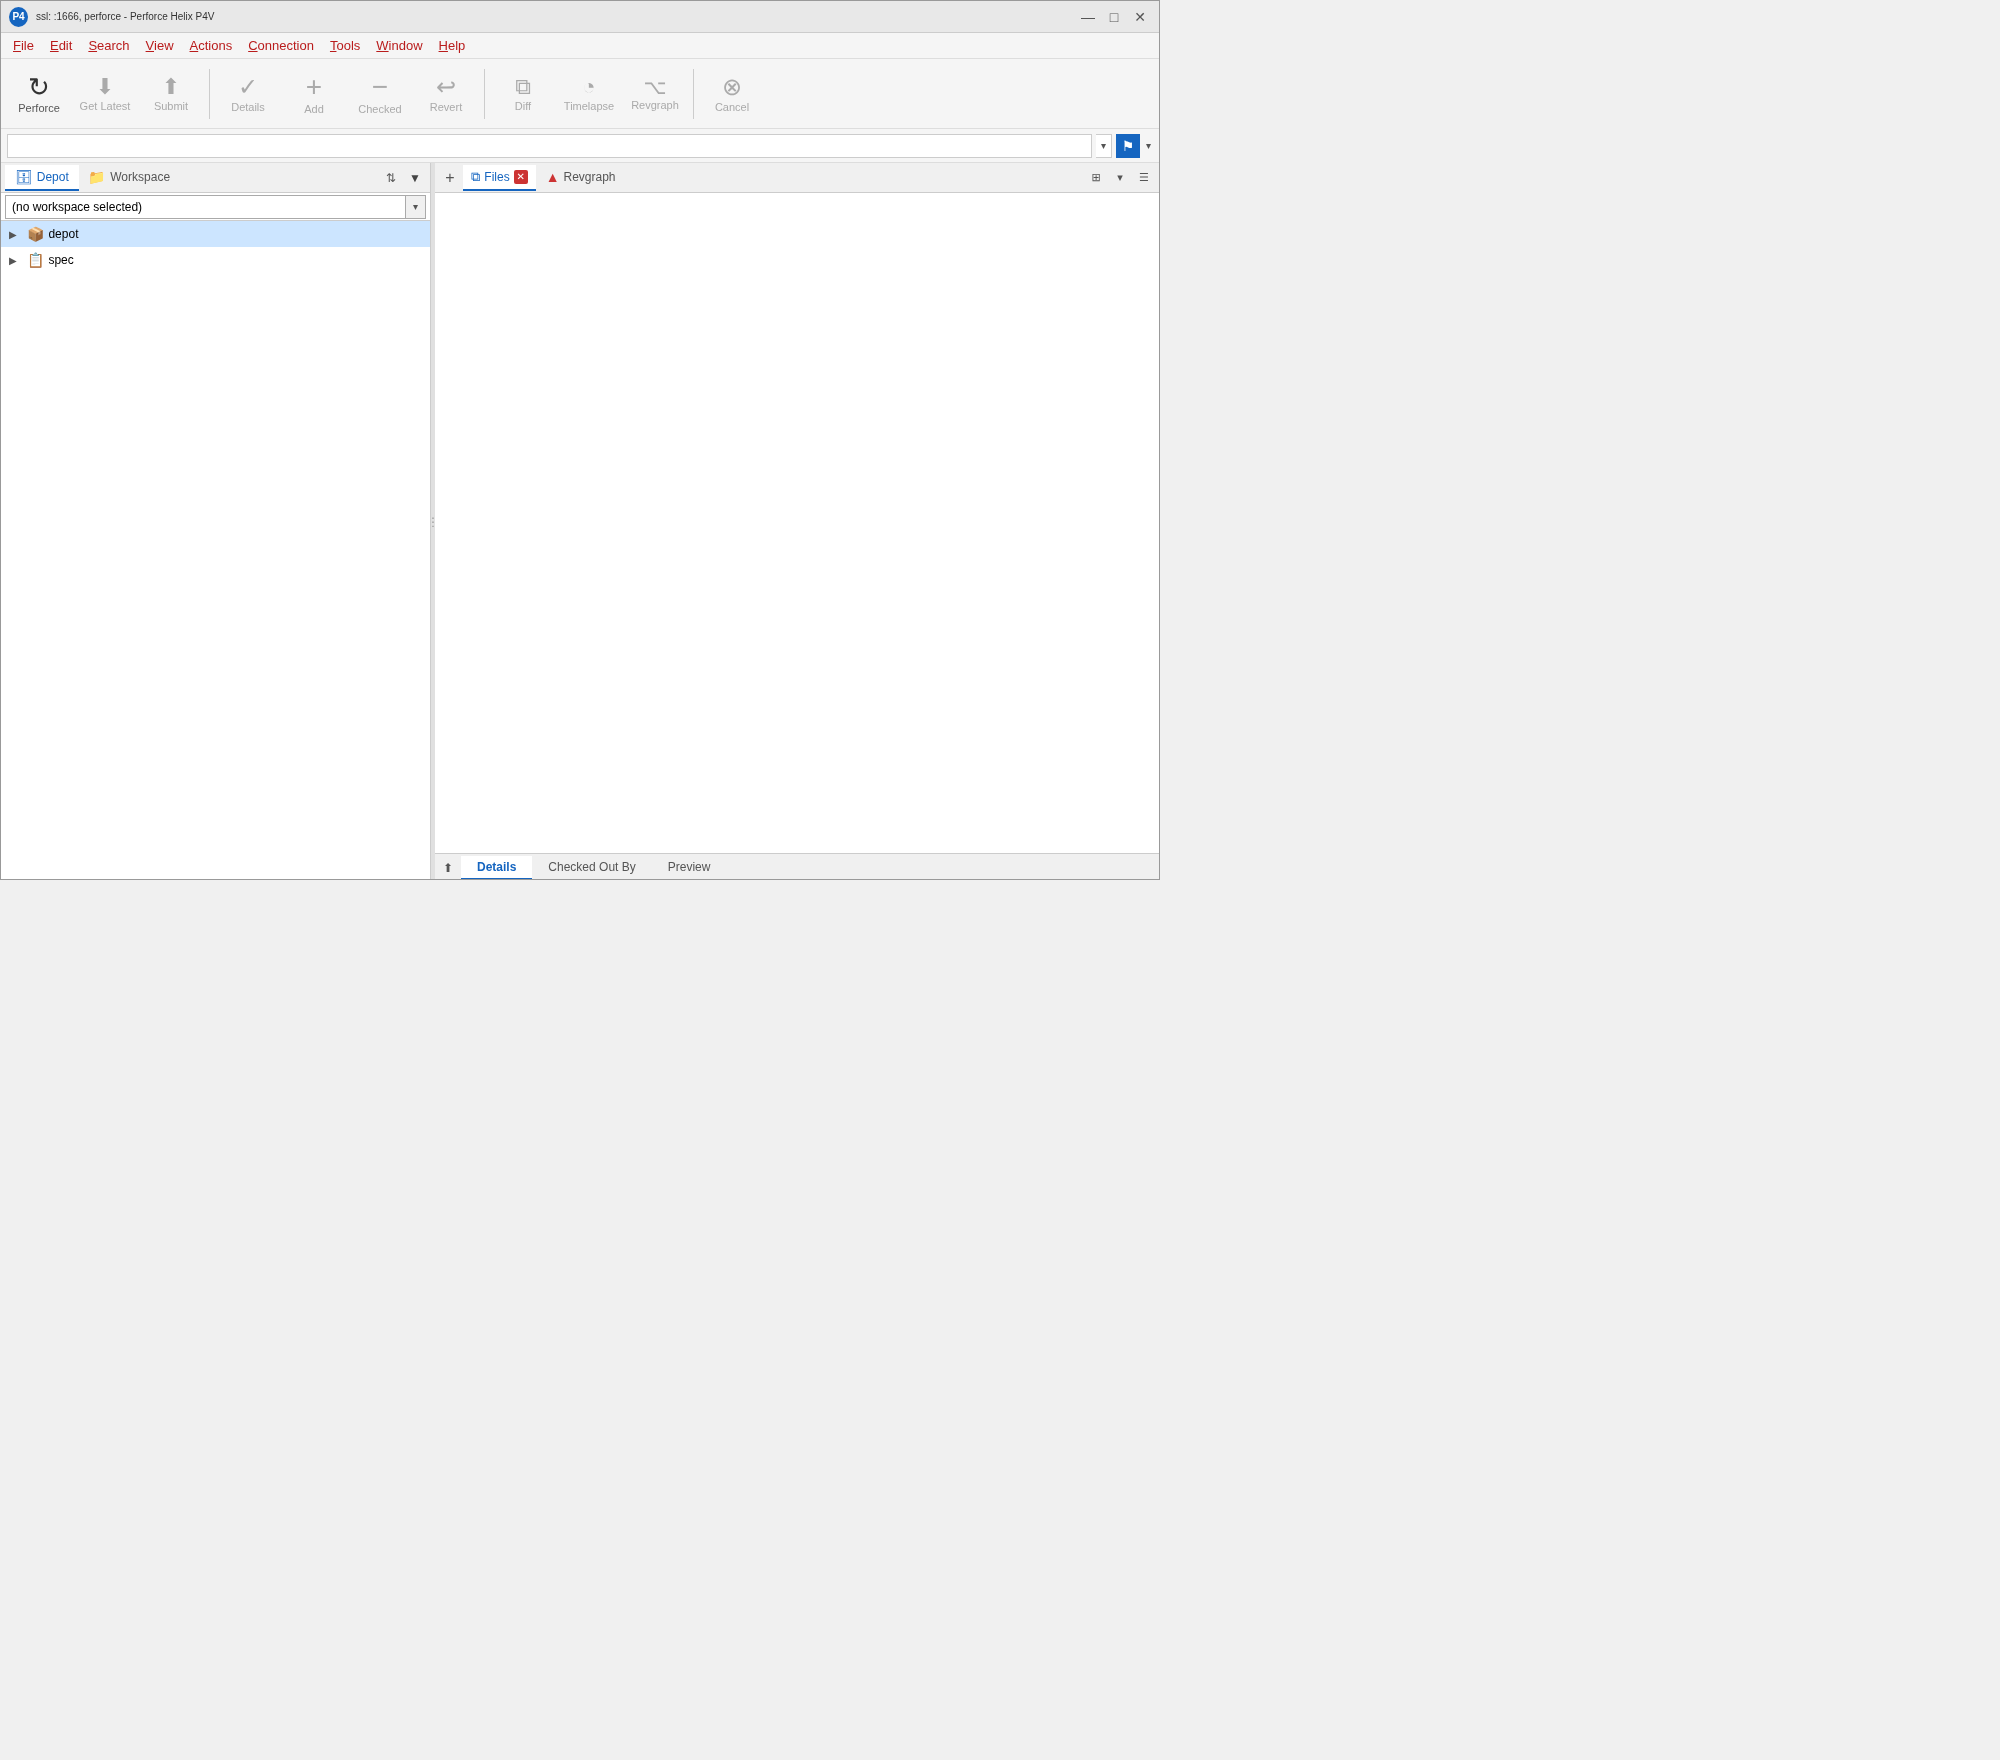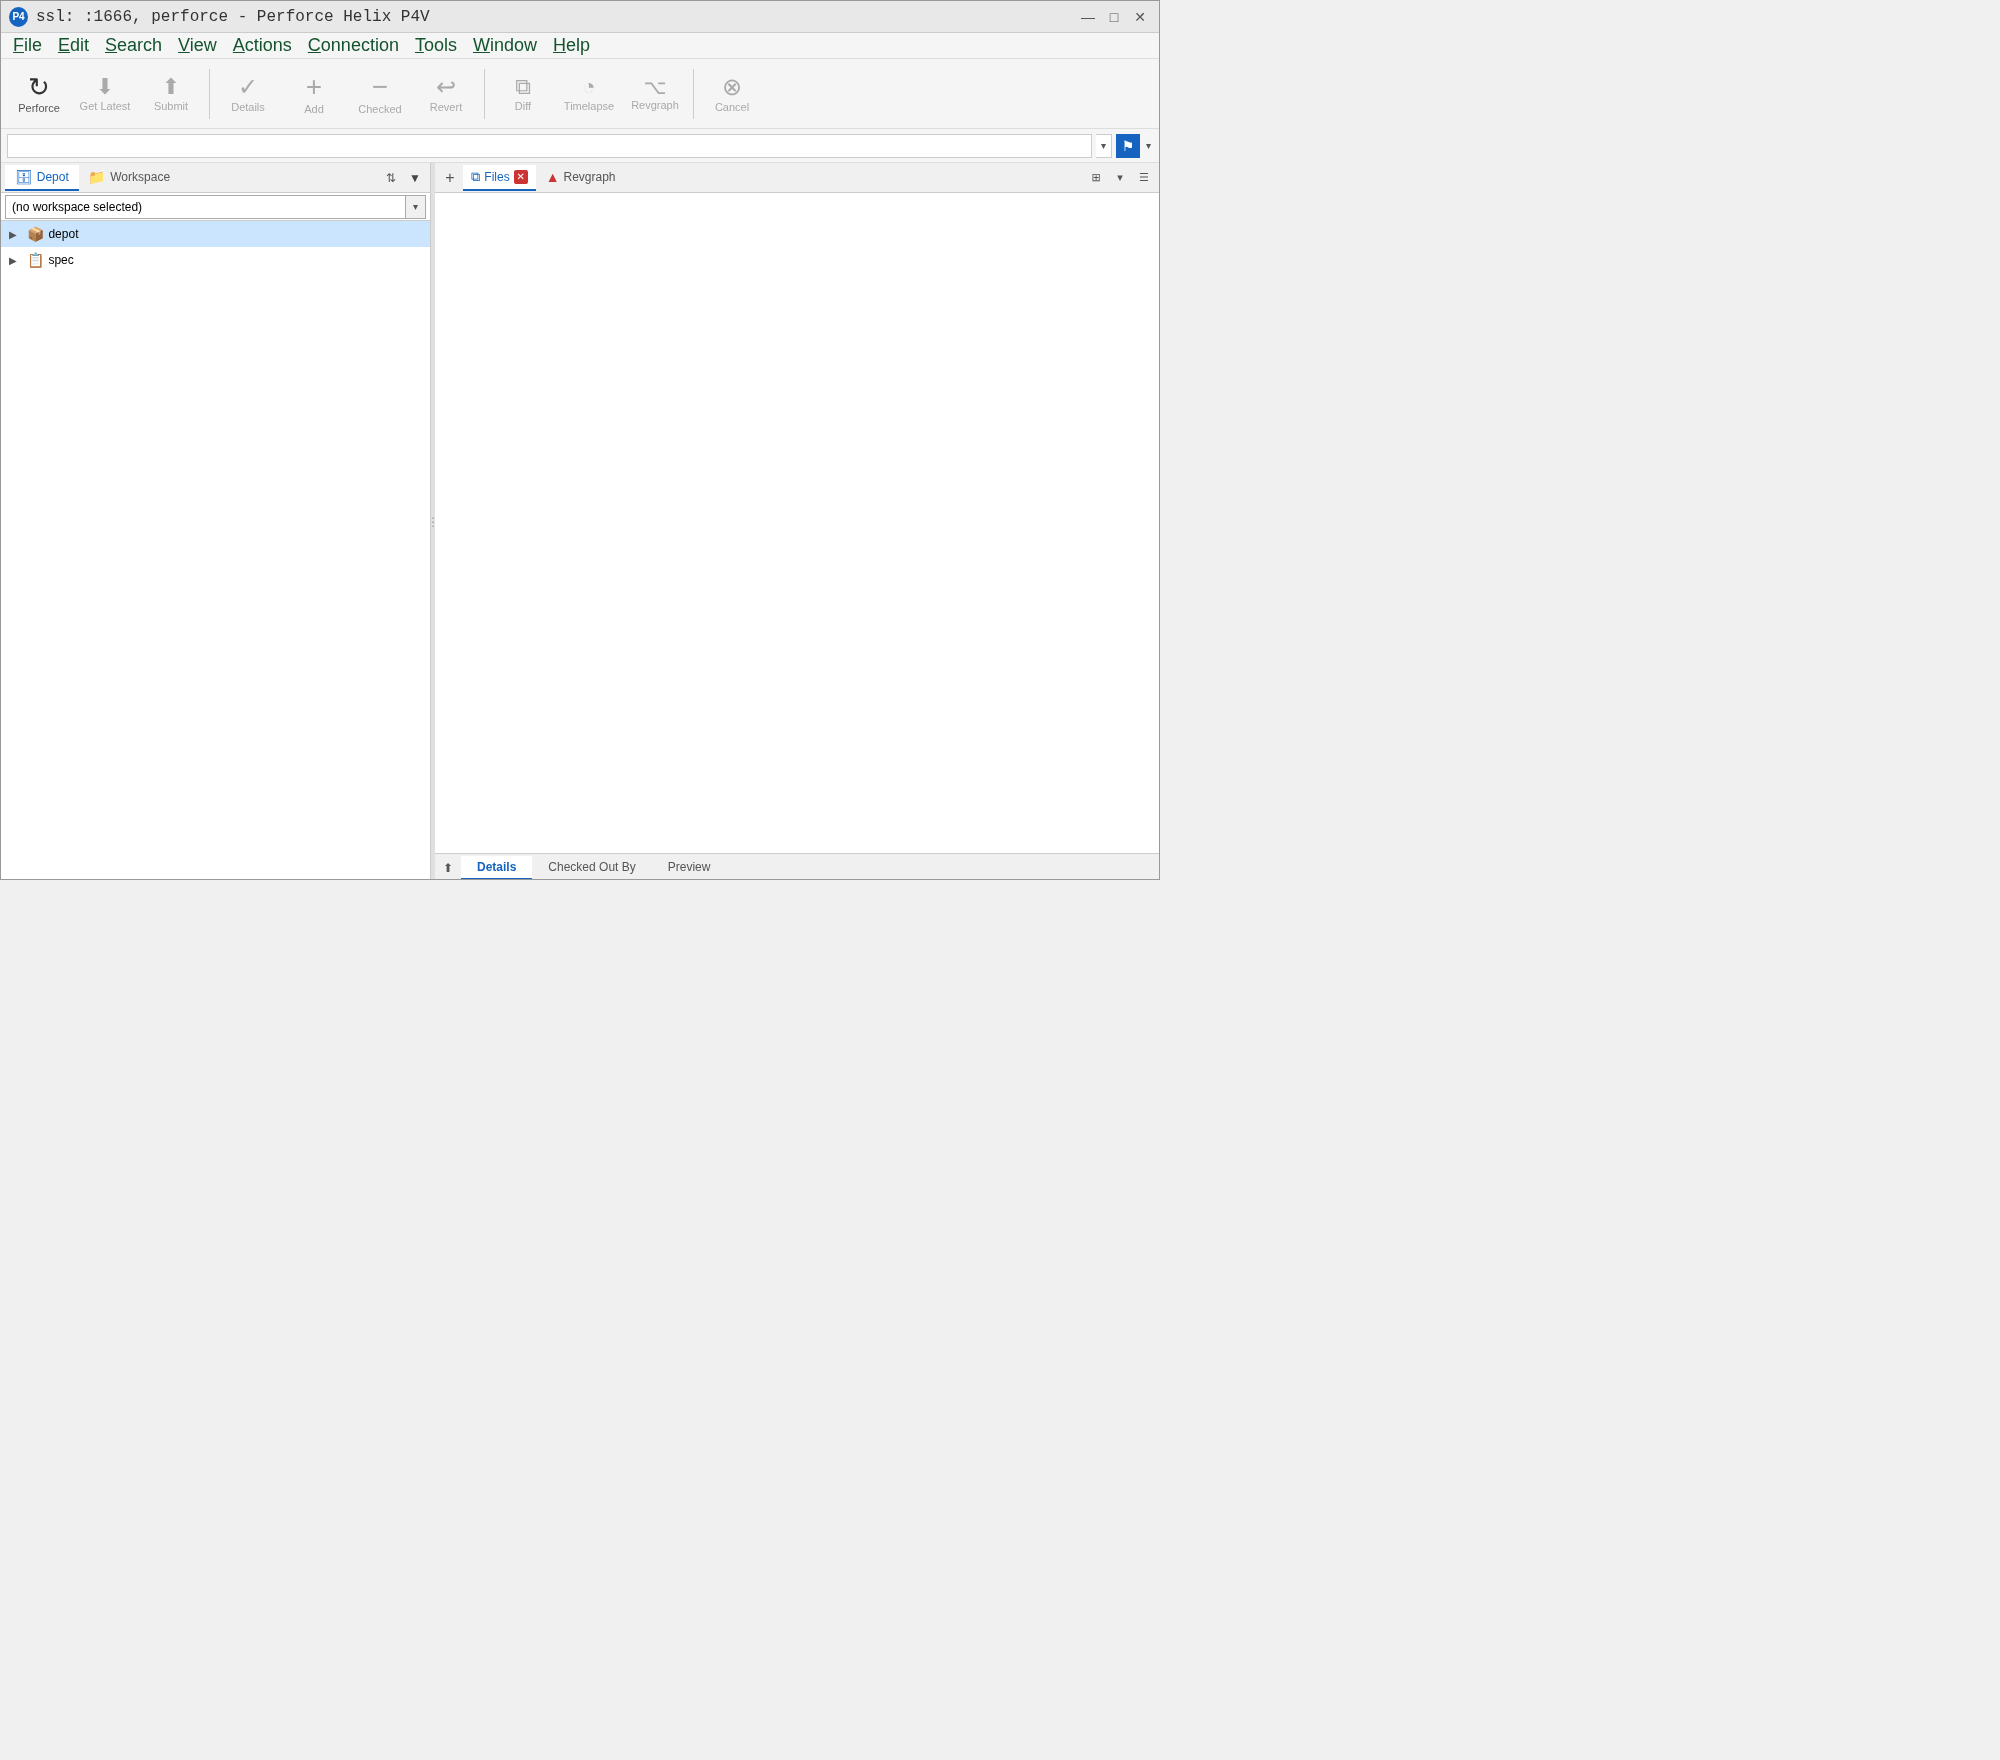--- a/index.html
+++ b/index.html
@@ -30,23 +30,22 @@
     }
     .title-bar-icon {
       width: 19px;
       height: 20px;
       background: #1565c0;
       border-radius: 50%;
       display: flex; align-items: center; justify-content: center;
       color: white; font-size: 10px; font-weight: bold;
     }
     .title-bar-title {
-      font-size: 16px;
+      font-size: 10px;
       color: #333;
-      font-family: Liberation Mono, monospace;
     }
     .title-bar-controls {
       display: flex; gap: 4px;
     }
     .title-btn {
       width: 22px; height: 22px;
       border: none; background: transparent;
       cursor: pointer; font-size: 14px; color: #555;
       display: flex; align-items: center; justify-content: center;
     }
@@ -56,22 +55,22 @@
       display: flex;
       background: #f5f5f5;
       padding: 2px 4px;
       border-bottom: 1px solid #ddd;
       height: 26px;
       align-items: center;
     }
     .menu-item {
       padding: 2px 8px;
       cursor: pointer;
-      font-size: 18px;
-      color: #14532d;
+      font-size: 13px;
+      color: #b91c1c;
       text-decoration: none;
     }
     .menu-item u { text-decoration: underline; }
 
     
     .toolbar {
       display: flex;
       align-items: center;
       background: #f5f5f5;
       border-bottom: 1px solid #ddd;

